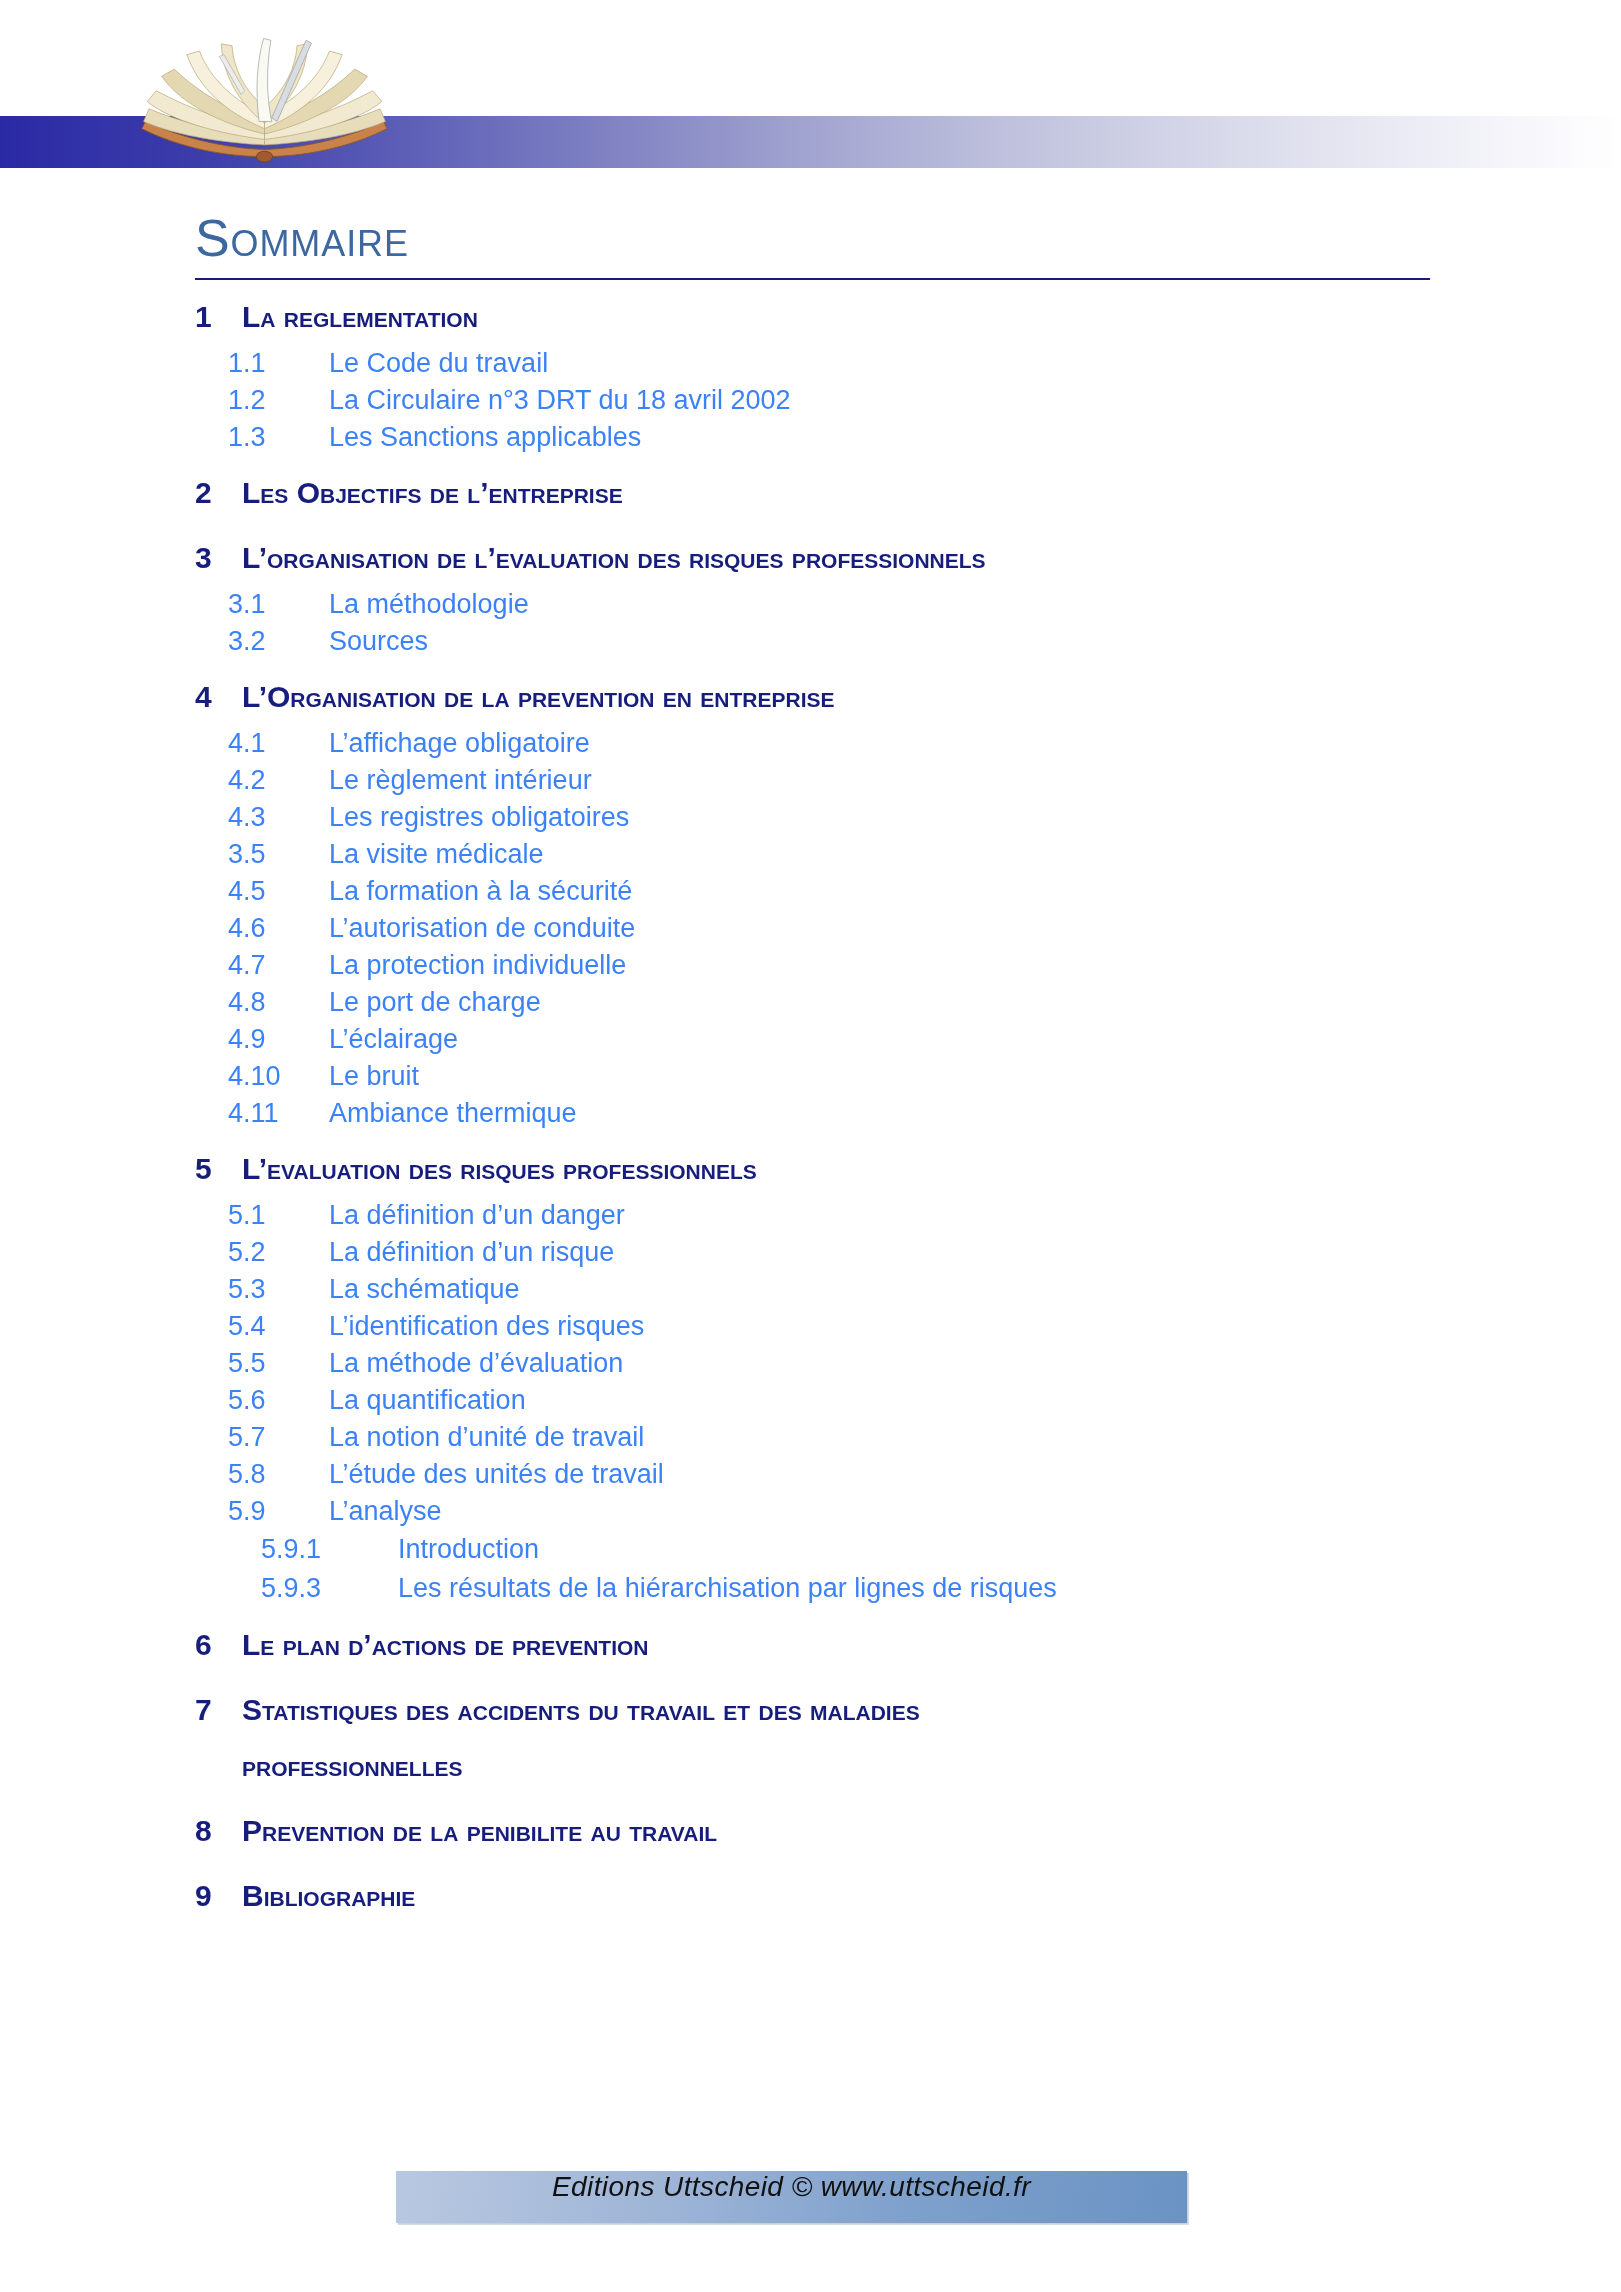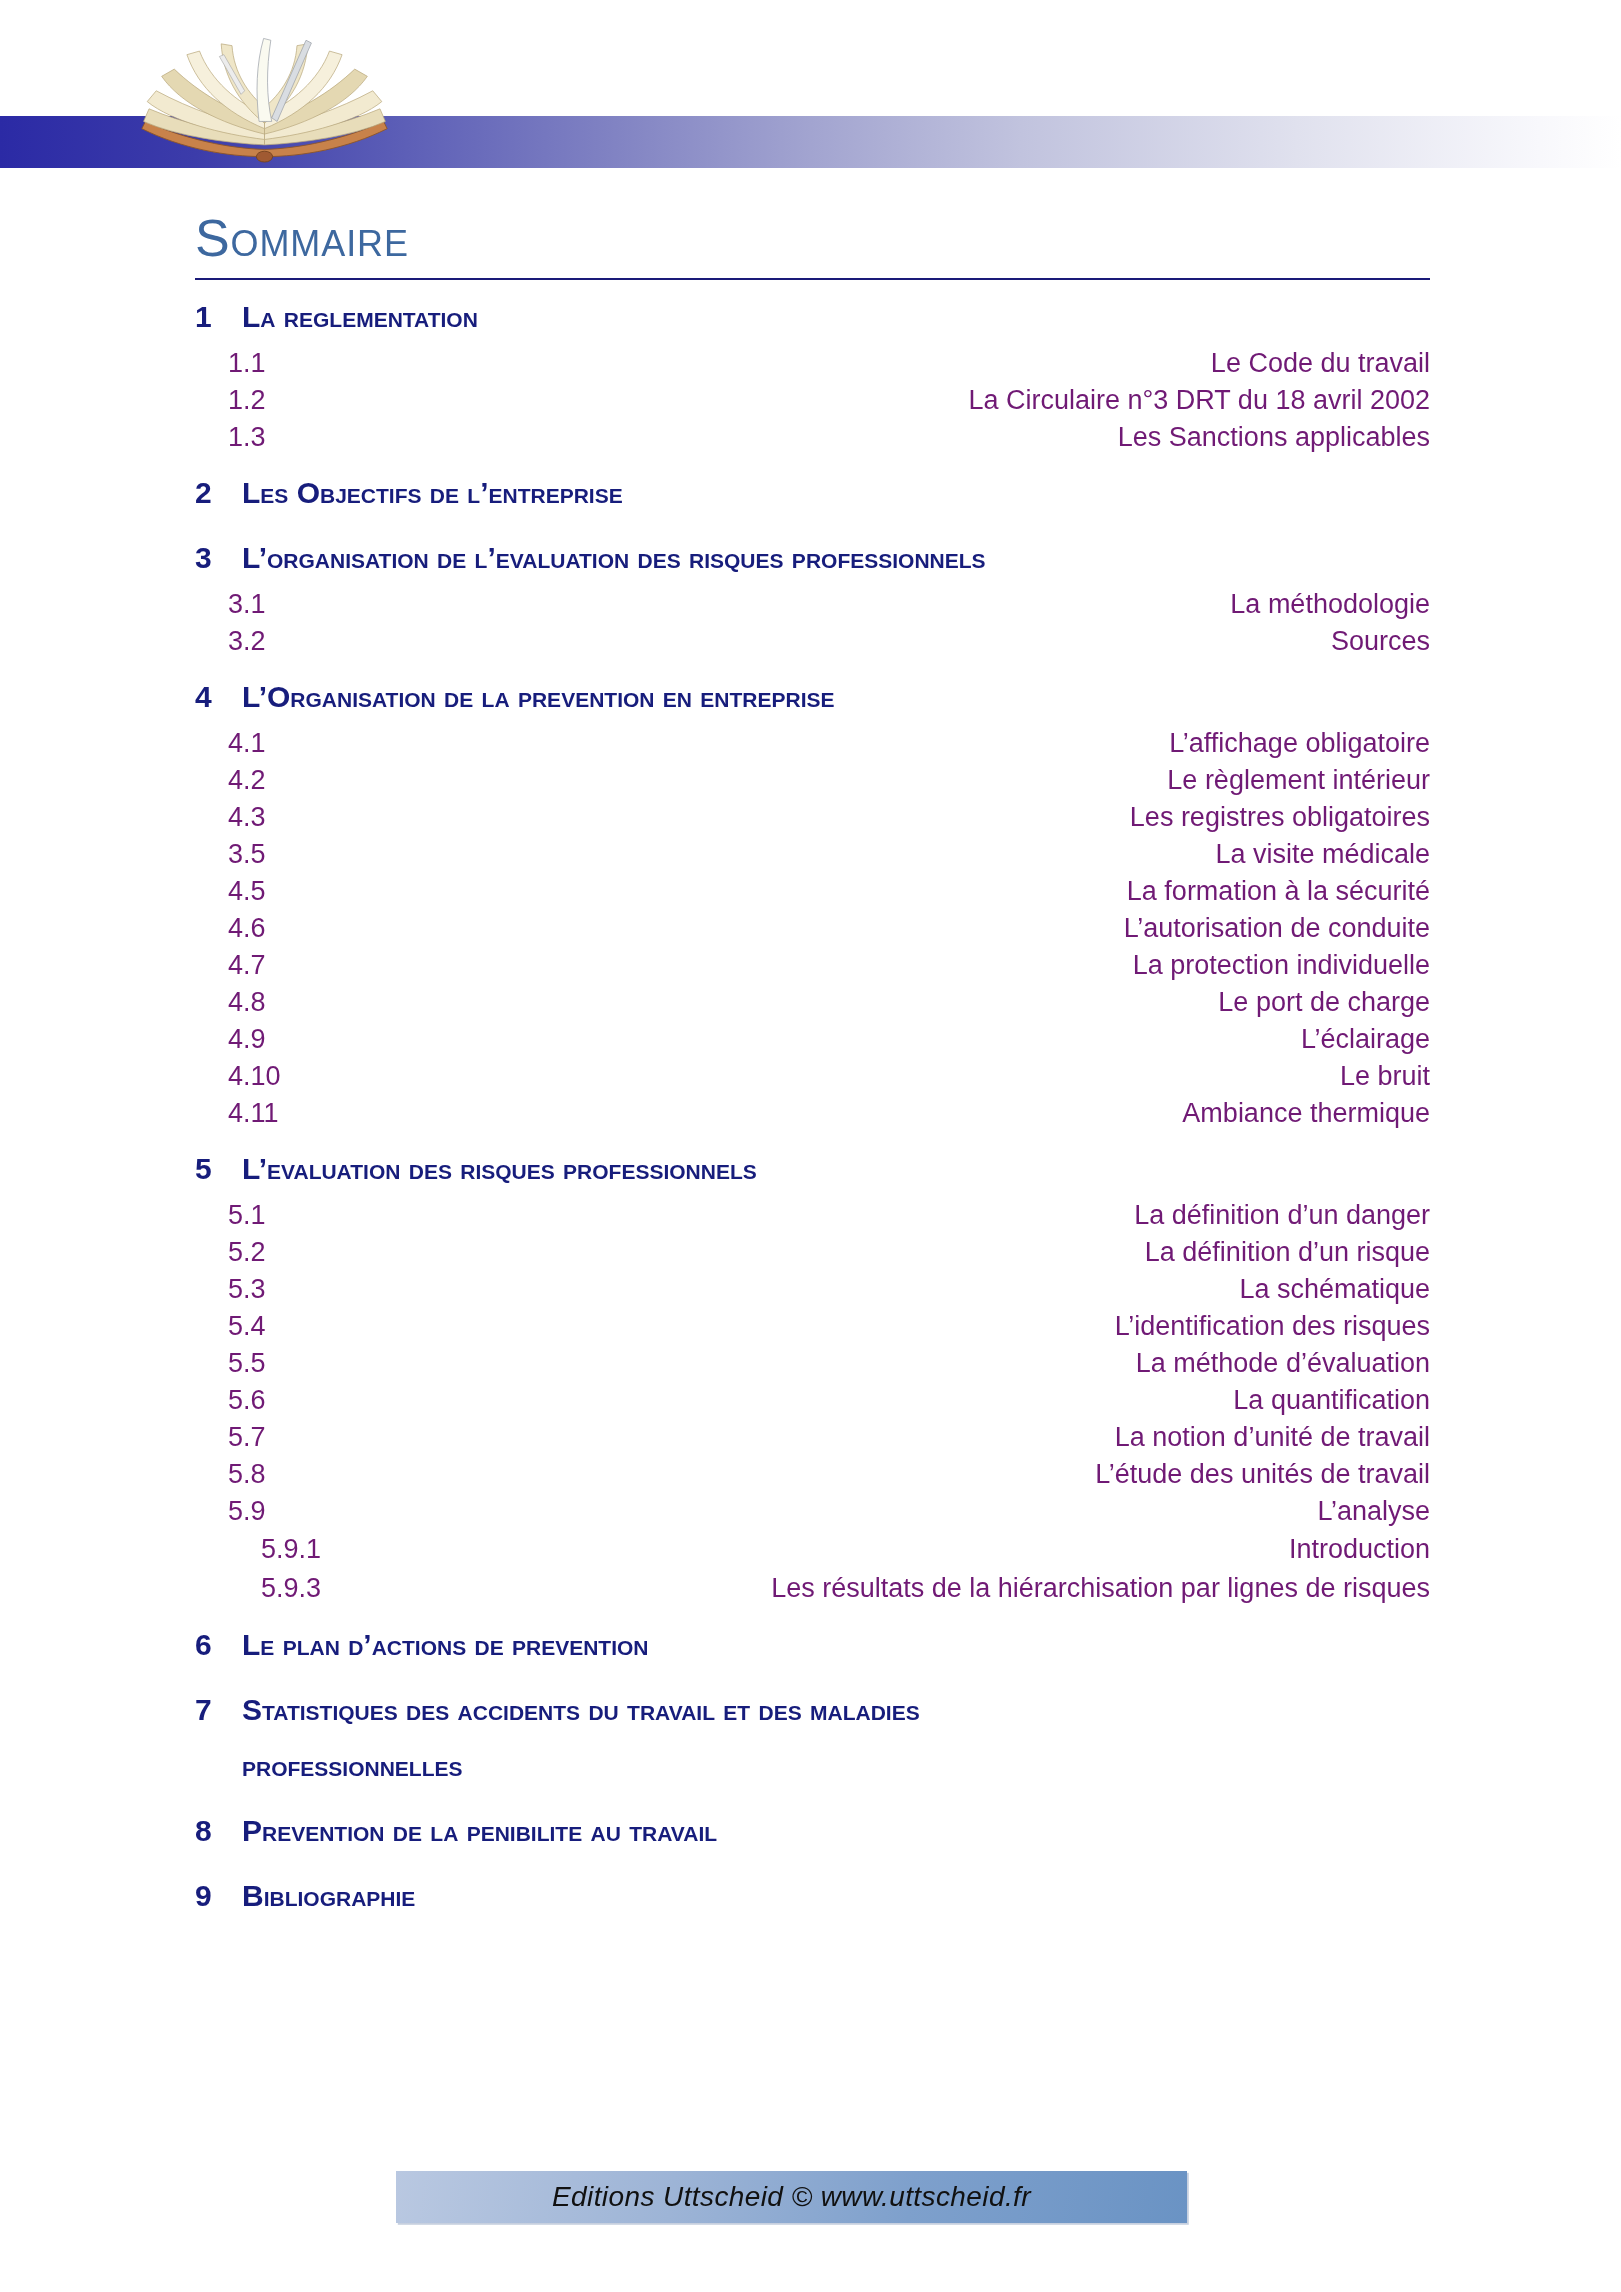--- a/index.html
+++ b/index.html
@@ -27,31 +27,31 @@
   .rule{height:2.7px;background:#1a1a78;margin-top:10.7px;}
   .section{
     display:flex;margin-top:9px;
     font-size:30px;line-height:56px;font-weight:bold;
     font-variant:small-caps;color:#171d7c;
   }
   .sec-num{width:47px;flex:none;}
   .sec-label{white-space:pre-line;}
   .item{
     display:flex;padding-left:33px;
-    font-size:27px;line-height:37px;color:#701a75;justify-content:space-between;
+    font-size:27px;line-height:37px;color:#3b82f6;
   }
   .item-num{width:101px;flex:none;}
   .subitem{padding-left:66px;line-height:39px;}
   .subitem .item-num{width:137px;}
   
   .footer-band{
     position:absolute;left:396px;top:2171px;width:791px;height:52px;
     background:linear-gradient(98deg,#b9c8e1 0%, #9db4d6 35%, #7ea0cc 65%, #6a93c4 100%);
     box-shadow:1.8px 1.8px 0 rgba(70,100,150,0.30);
-    display:flex;align-items:center;justify-content:center;
+    display:flex;align-items:flex-start;justify-content:center;
   }
   .footer-text{font-style:italic;font-size:28px;color:#111111;letter-spacing:0.4px;}
 </style>
 </head>
 <body>
 
 <div class="page">
 
   <div class="header-band"></div>
 

